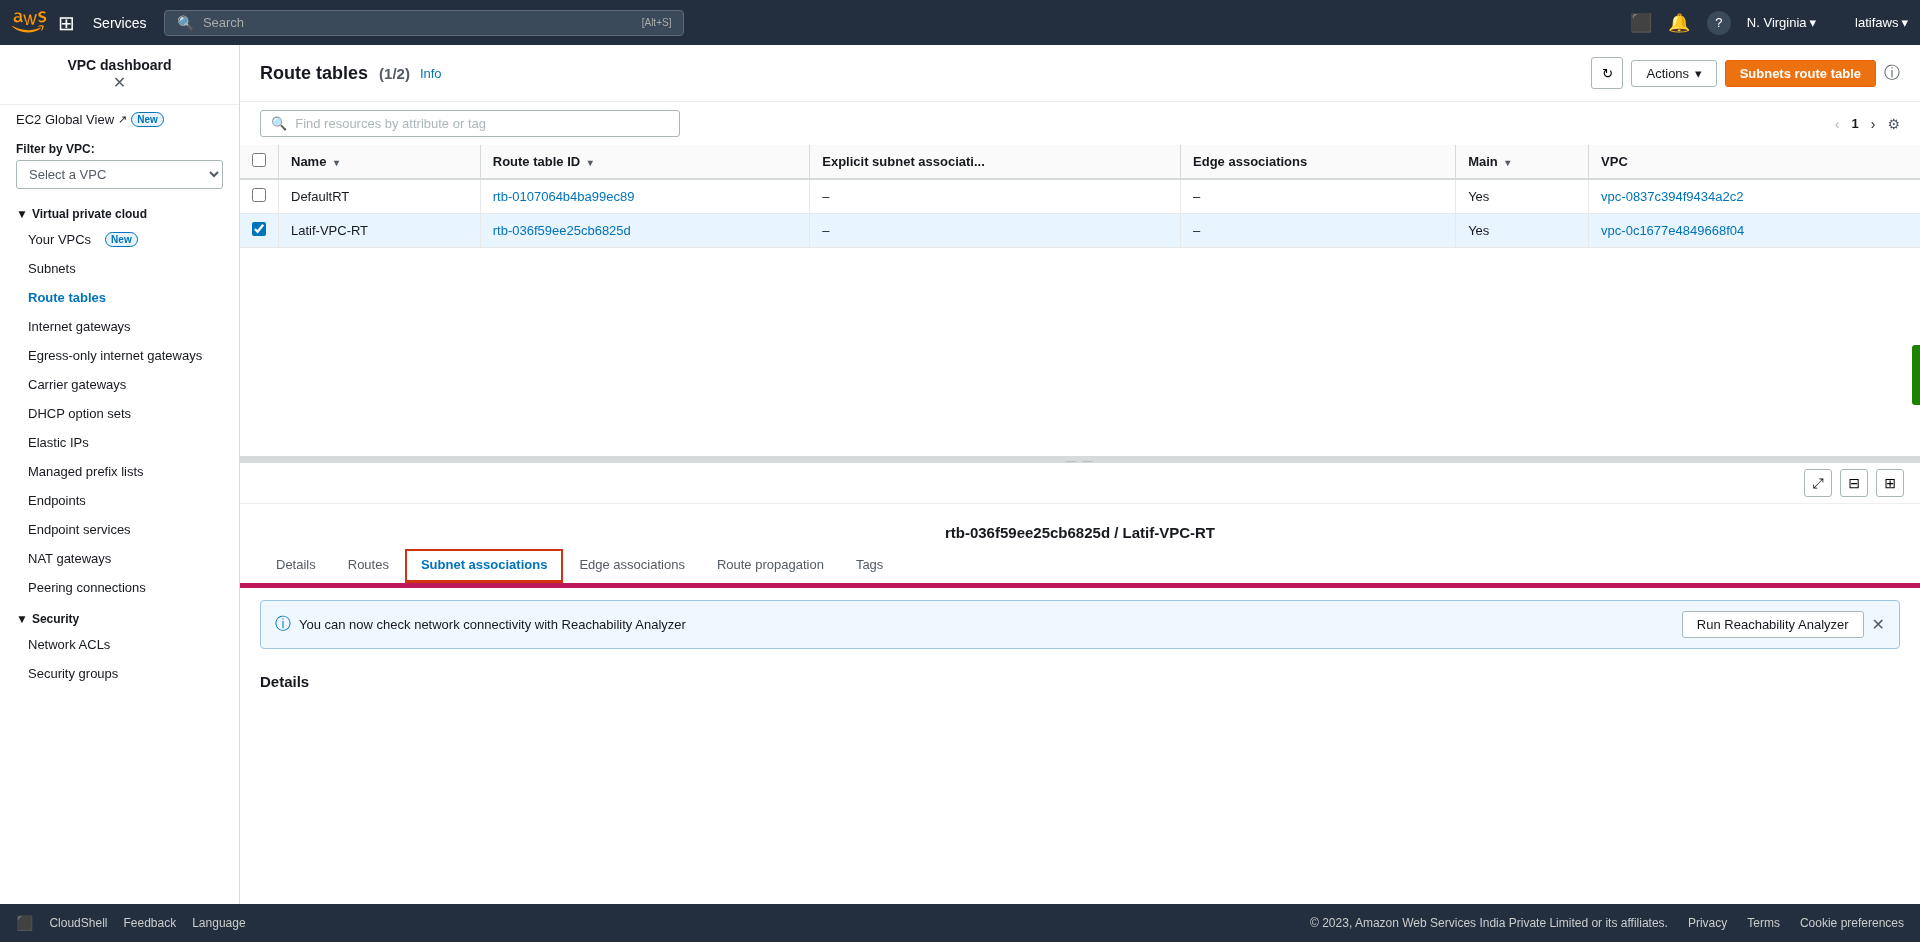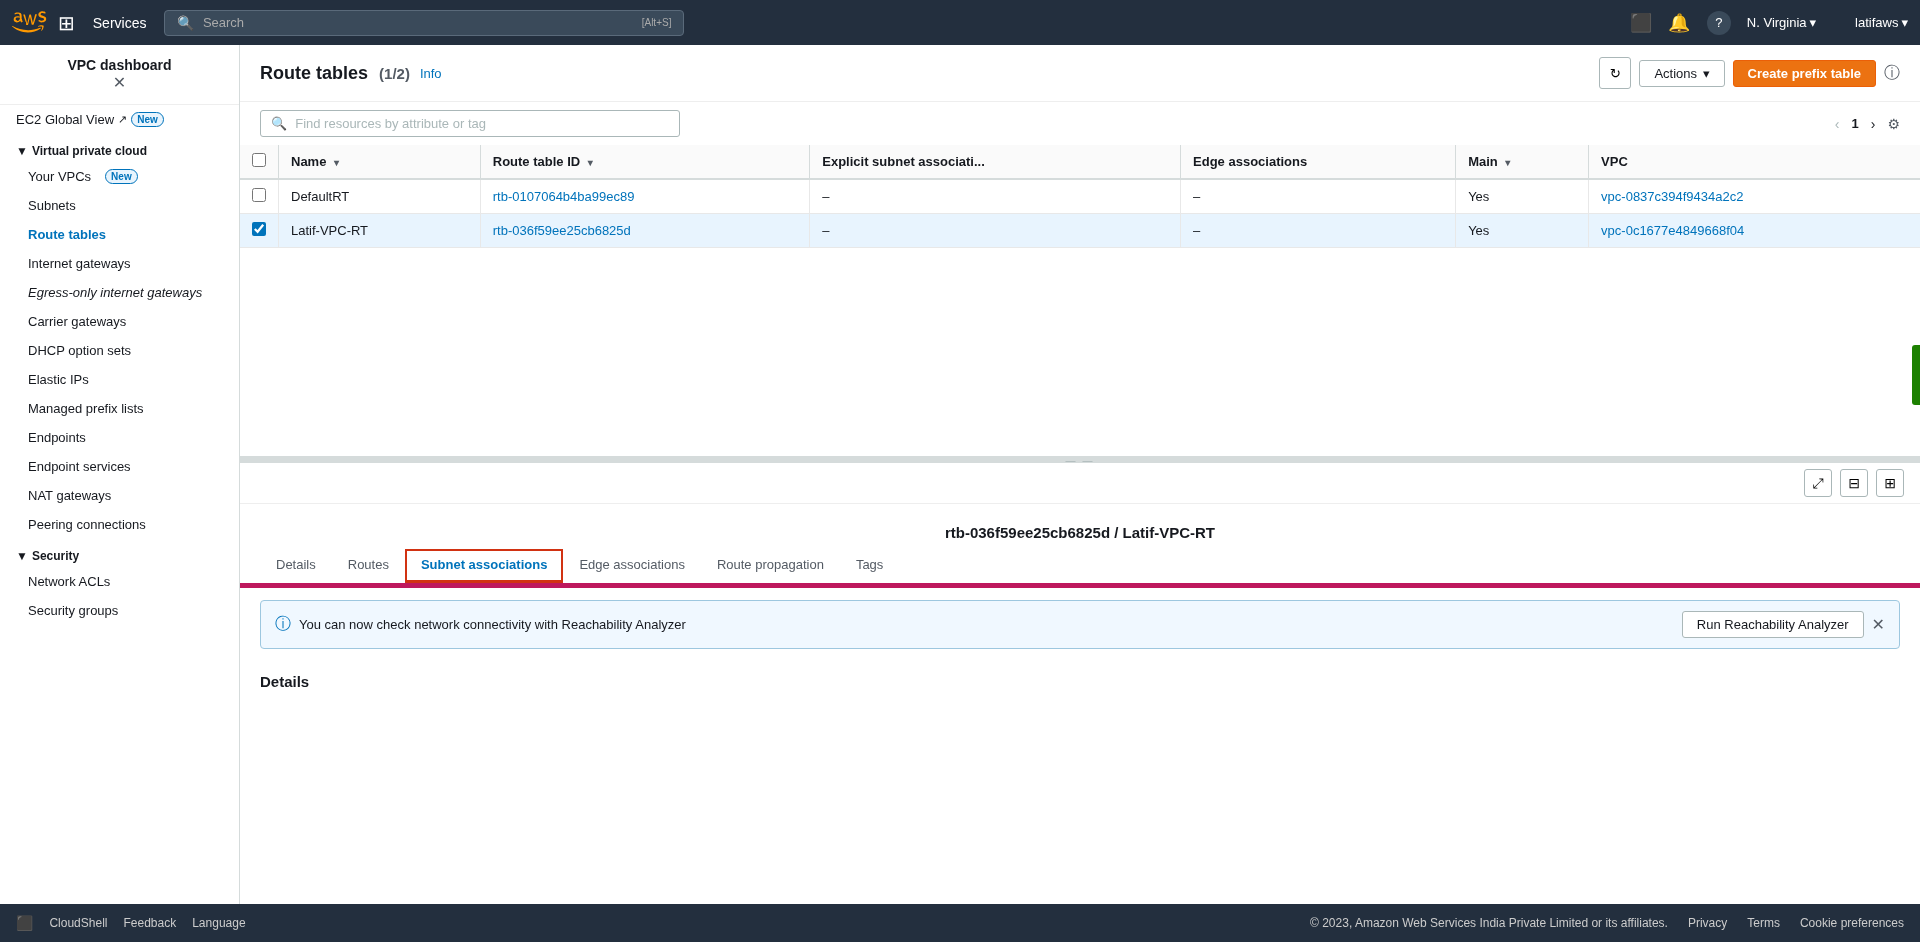--- a/index.html
+++ b/index.html
@@ -374,39 +374,45 @@
       <span class="sidebar-title">VPC dashboard</span>
       <span class="sidebar-close">✕</span>
     </div>
 
     <div class="sidebar-item" style="gap:4px;">
       <span>EC2 Global View</span>
       <span class="ext-link-icon">↗</span>
       <span class="badge-new">New</span>
     </div>
 
+    <div class="filter-vpc">
+      <label>Filter by VPC:</label>
+      <select>
+        <option>Select a VPC</option>
+      </select>
+    </div>
 
     <div class="sidebar-section-header">
       <span>▼</span>
       <span>Virtual private cloud</span>
     </div>
     <div class="sidebar-item" style="padding-left:28px;">
       <span>Your VPCs</span>
       <span class="badge-new">New</span>
     </div>
     <div class="sidebar-item" style="padding-left:28px;">
       <span>Subnets</span>
     </div>
     <div class="sidebar-item active" style="padding-left:28px;">
       <span>Route tables</span>
     </div>
     <div class="sidebar-item" style="padding-left:28px;">
       <span>Internet gateways</span>
     </div>
-    <div class="sidebar-item" style="padding-left:28px;font-style:italic;">
+    <div class="sidebar-item" style="padding-left:28px;">
       <span>Egress-only internet gateways</span>
     </div>
     <div class="sidebar-item" style="padding-left:28px;">
       <span>Carrier gateways</span>
     </div>
     <div class="sidebar-item" style="padding-left:28px;">
       <span>DHCP option sets</span>
     </div>
     <div class="sidebar-item" style="padding-left:28px;">
       <span>Elastic IPs</span>
@@ -452,21 +458,21 @@
           <a class="info-link">Info</a>
         </div>
         <div class="panel-actions">
           <button class="btn-refresh">
             <span>↻</span>
           </button>
           <button class="btn-actions">
             <span>Actions</span>
             <span>▾</span>
           </button>
-          <button class="btn-create">Create prefix table</button>
+          <button class="btn-create">Subnets route table</button>
           <span style="font-size:16px; color:#545b64; cursor:pointer;">ⓘ</span>
         </div>
       </div>
 
       <div style="display:flex; align-items:center; justify-content:space-between; padding: 8px 20px;">
         <div class="search-filter-input">
           <span style="color:#aab7b8;">🔍</span>
           <input type="text" placeholder="Find resources by attribute or tag" style="">
         </div>
         <div class="pagination-bar">

